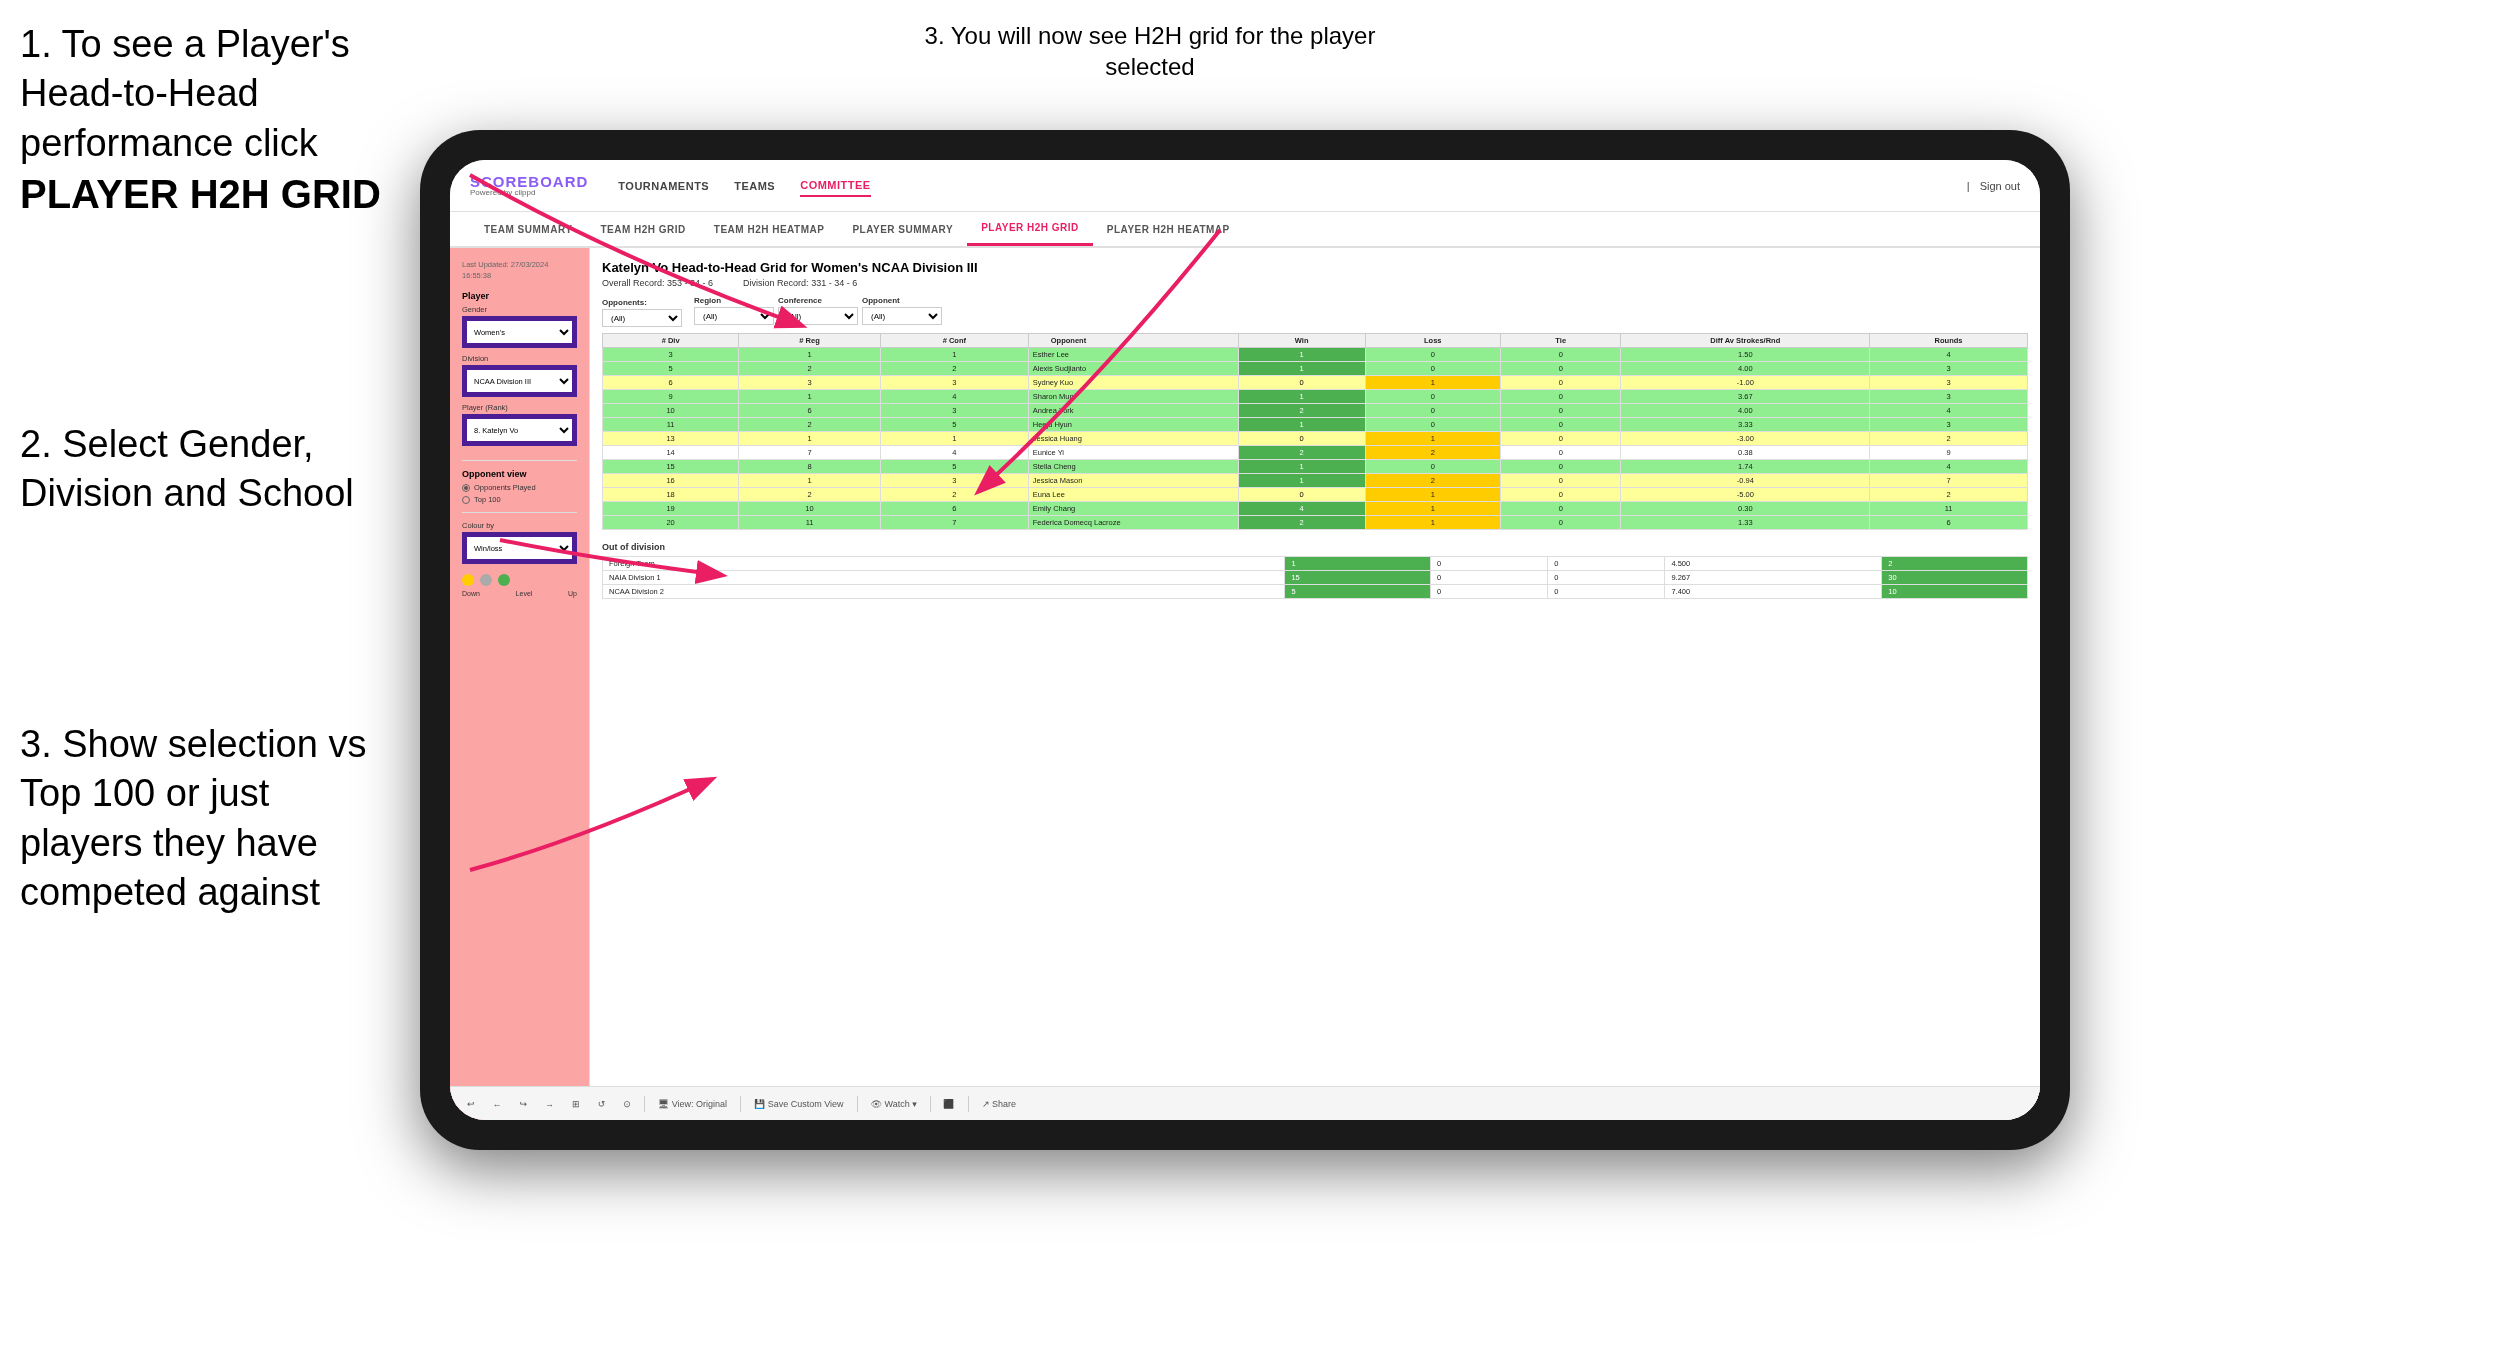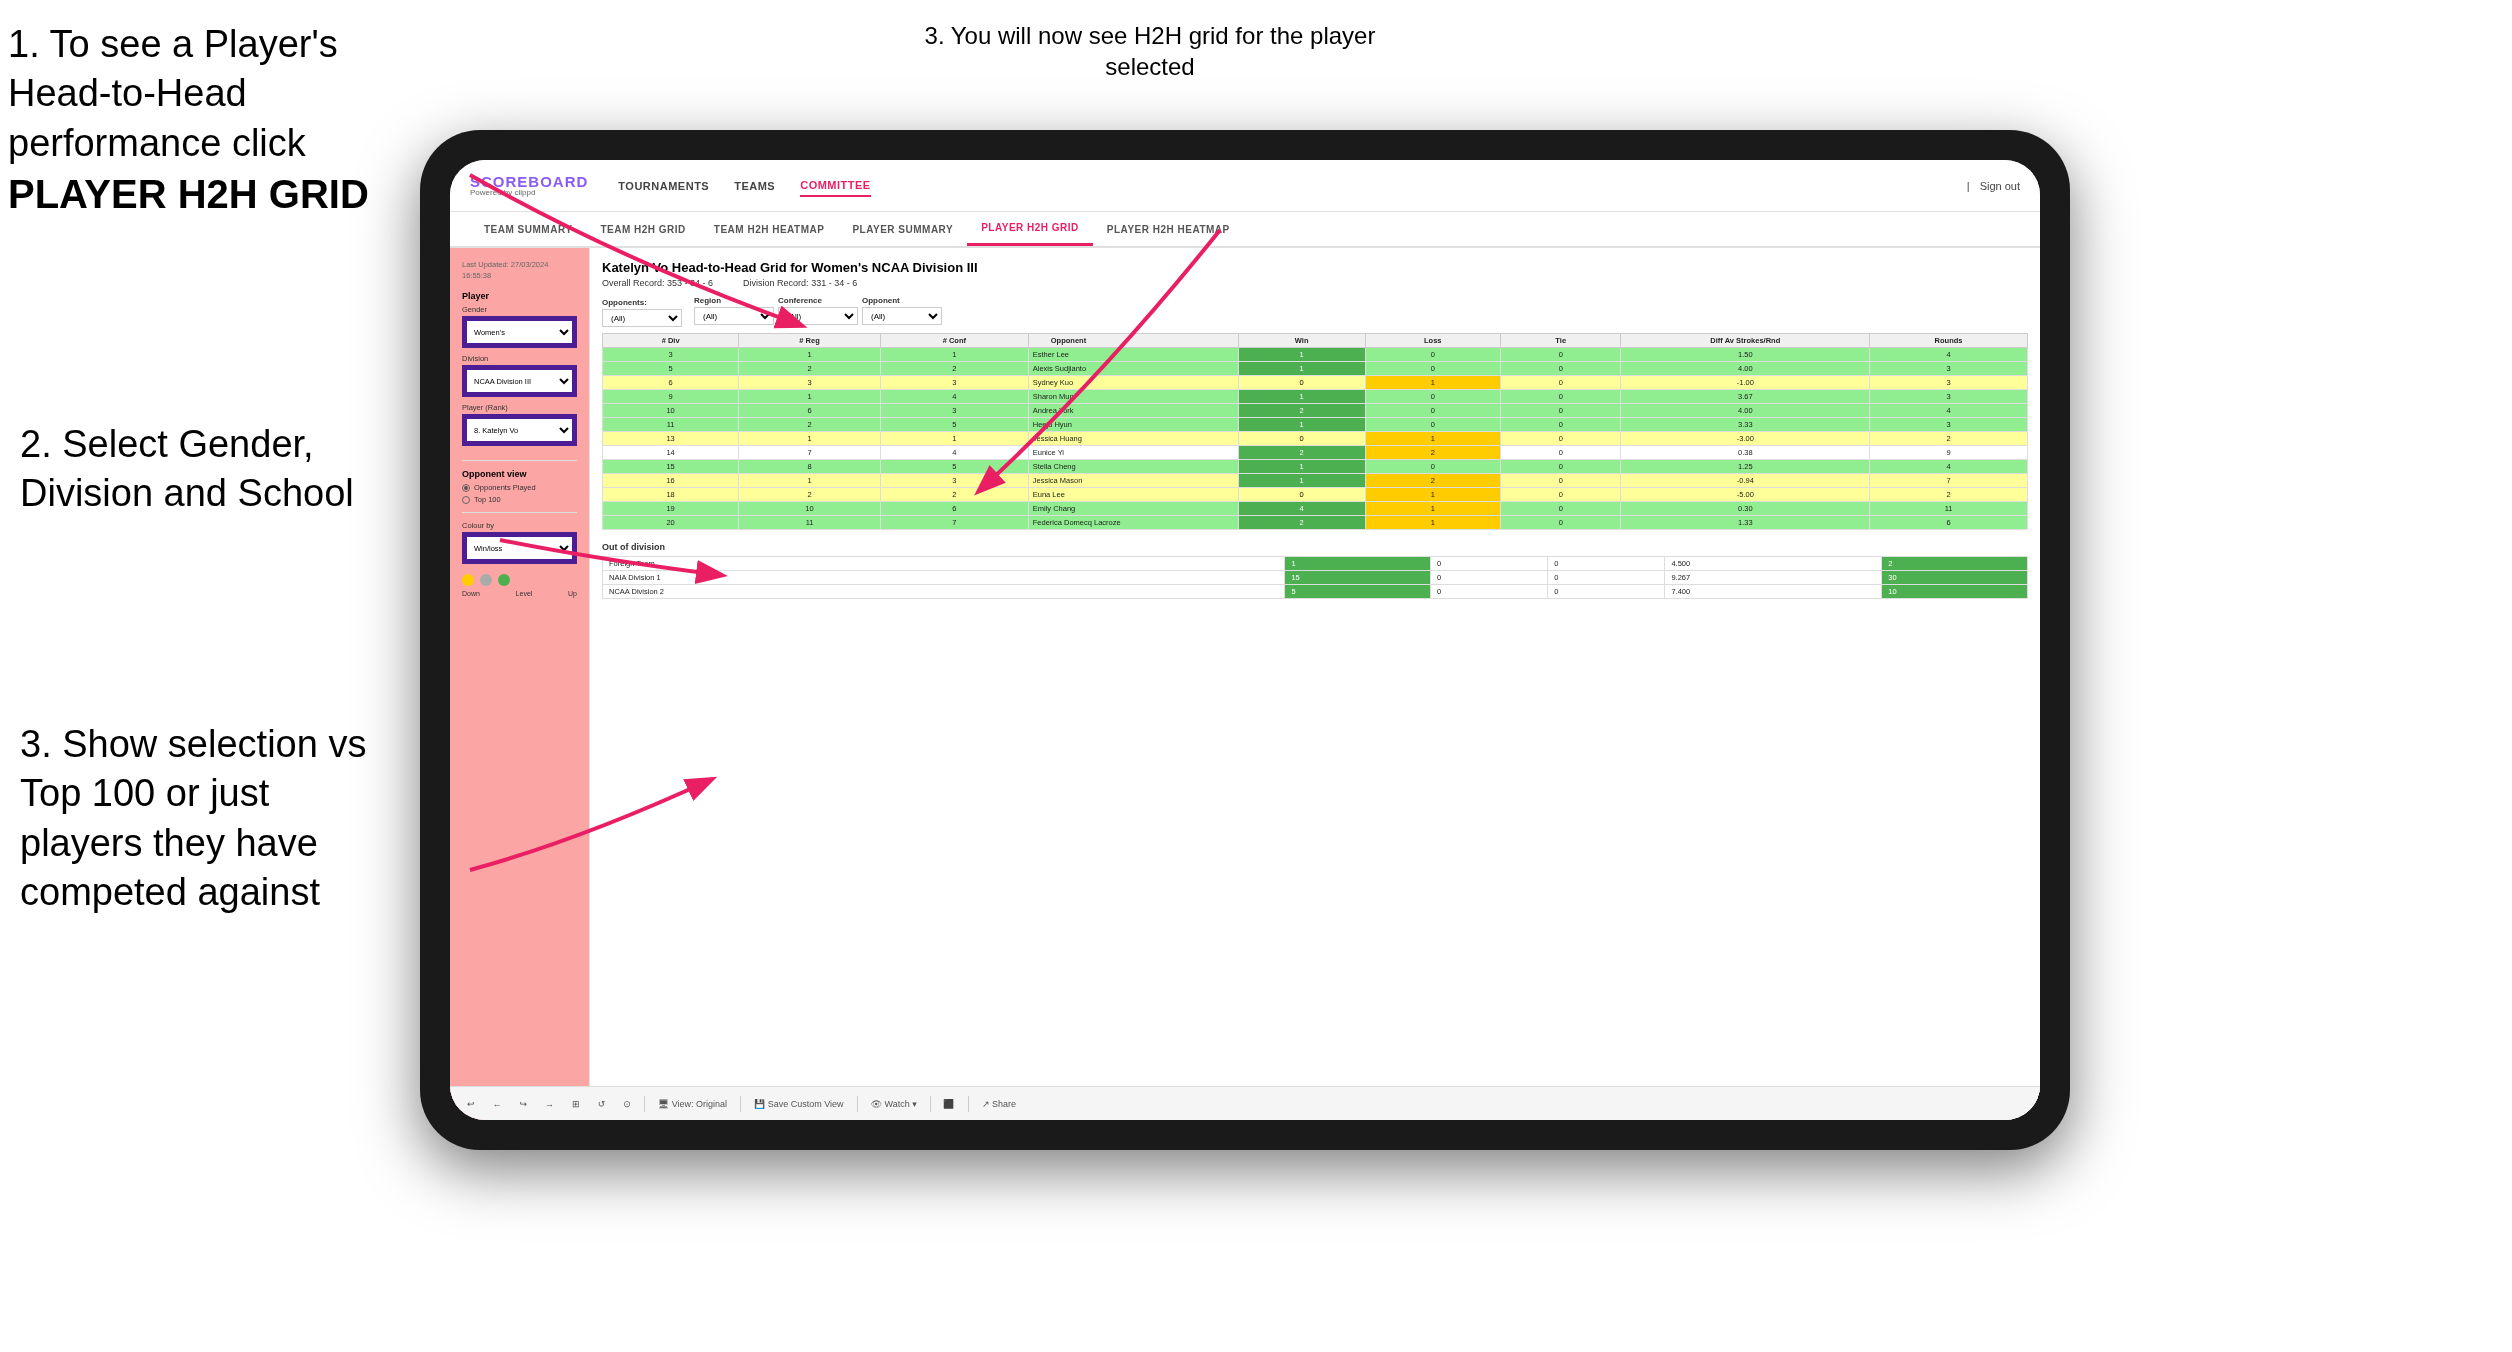--- a/index.html
+++ b/index.html
@@ -9,21 +9,21 @@
       width: 2512px;
       min-height: 1352px;
       position: relative;
       overflow: hidden;
     }
 
     
     .instruction-top-left {
       position: absolute;
       top: 20px;
-      left: 8px;
+      left: 20px;
       font-size: 38px;
       line-height: 1.3;
       max-width: 420px;
       color: #000;
     }
     .instruction-top-left strong {
       font-weight: 900;
       font-size: 40px;
     }
 
@@ -662,21 +662,21 @@
       <td>9</td>
     </tr>
                 <tr style="background: rgb(144, 238, 144);">
       <td>15</td>
       <td>8</td>
       <td>5</td>
       <td class="name-cell">Stella Cheng</td>
       <td style="background:#4caf50;color:#fff">1</td>
       <td style="background:#90ee90">0</td>
       <td>0</td>
-      <td>1.25</td>
+      <td>1.74</td>
       <td>4</td>
     </tr>
                 <tr style="background: rgb(255, 255, 153);">
       <td>16</td>
       <td>1</td>
       <td>3</td>
       <td class="name-cell">Jessica Mason</td>
       <td style="background:#4caf50;color:#fff">1</td>
       <td style="background:#ffcc00">2</td>
       <td>0</td>

